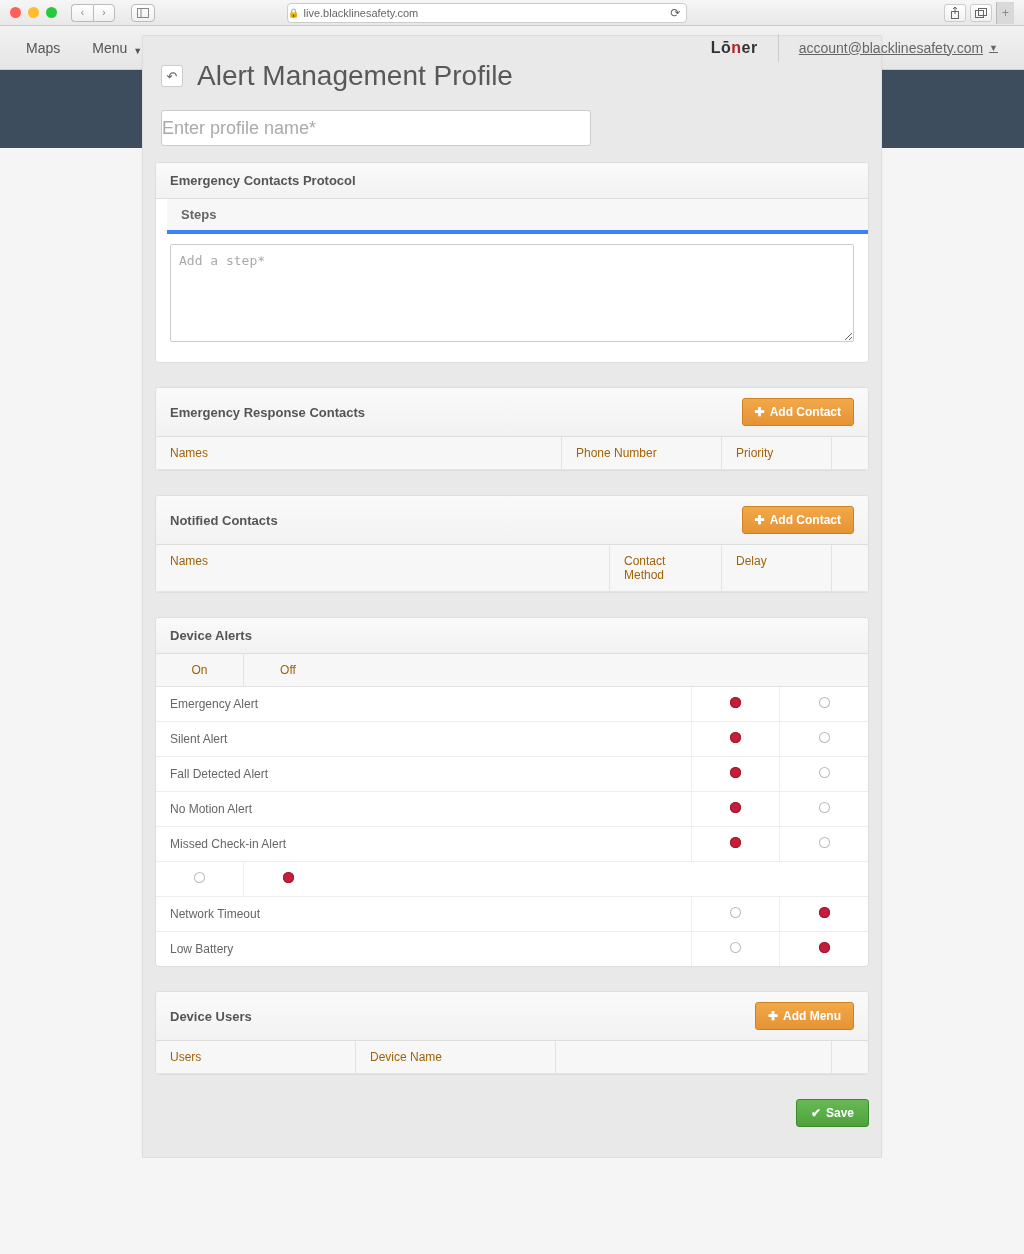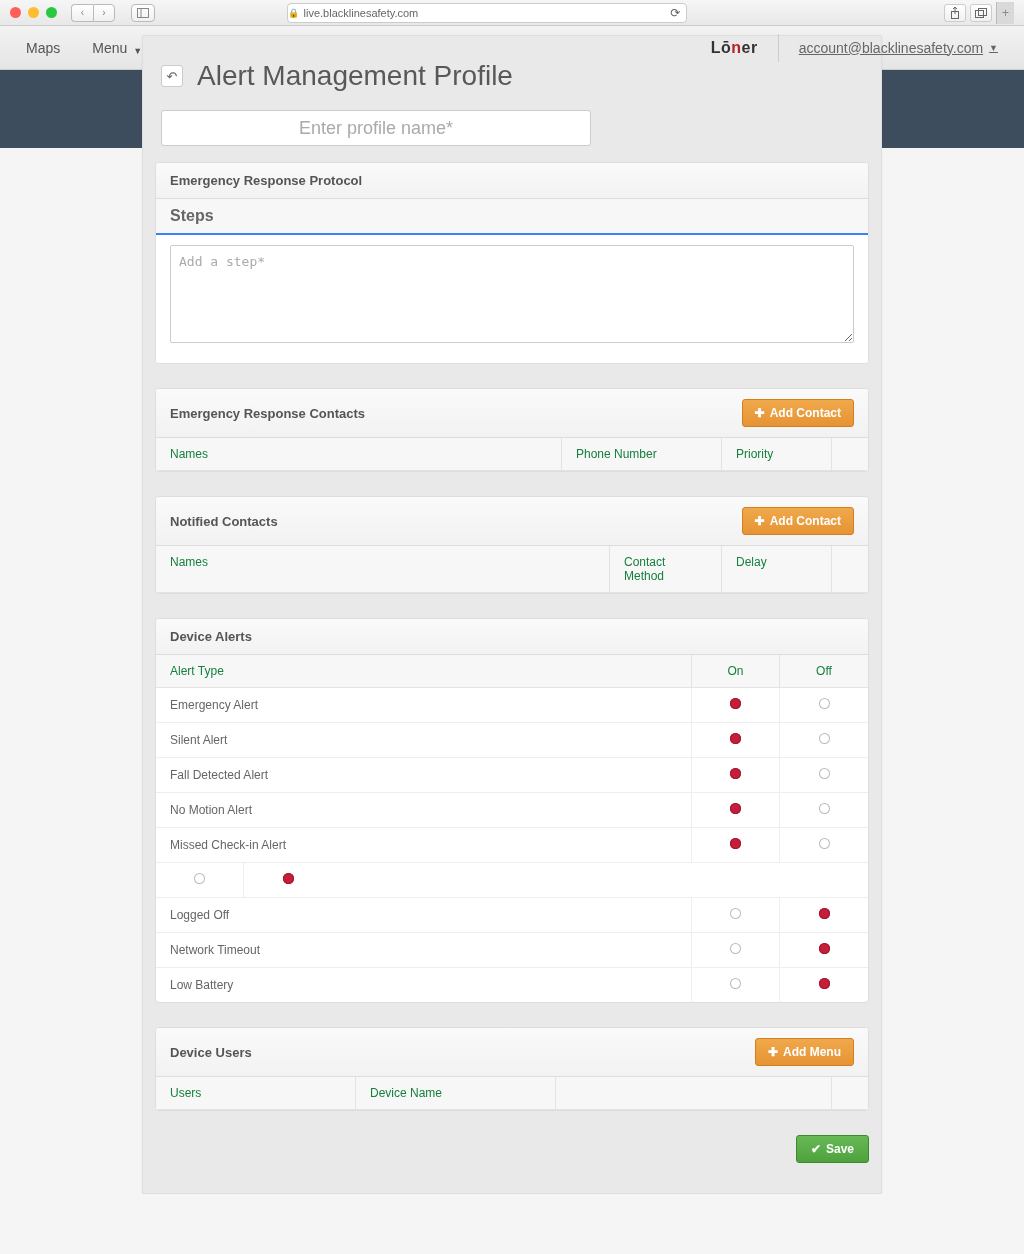--- a/index.html
+++ b/index.html
@@ -90,45 +90,45 @@
     .back-chip {
       width:22px; height:22px; background:#fff; border:1px solid #ccc; border-radius:3px;
       display:flex; align-items:center; justify-content:center; font-size:13px; color:#666;
     }
     .page-title { font-size: 28px; font-weight: 300; color:#585858; }
 
     .profile-name-input {
       margin: 0 18px 16px;
       width: 430px; height: 36px;
       border:1px solid #ccc; border-radius:3px;
-      font-size: 18px; color:#999; padding: 0 12px;
+      font-size: 18px; color:#999; padding: 0 0;
       background:#fff;
-      text-align:center;
     }
     .profile-name-input::placeholder { color:#aaa; font-weight:300; }
 
     .panel {
       background:#fff;
       border:1px solid #ddd;
       border-radius:4px;
       margin: 0 12px 24px;
       overflow:hidden;
     }
     .panel-hd {
       background: linear-gradient(#fafafa,#f2f2f2);
       border-bottom:1px solid #ddd;
       padding: 10px 14px;
       font-size: 13px; font-weight:600; color:#555;
       display:flex; align-items:center;
     }
     .panel-sub {
       background: #f7f7f7;
       padding: 8px 14px;
-      font-size: 16px; color:#666; font-weight:600;
-      border-bottom:2px solid #3b82f6;
+      font-size: 13px; color:#666; font-weight:600;
+      border-bottom:4px solid #3b82f6;
+      margin-left:11px;
     }
     .steps-body { padding: 10px 14px 16px; background:#fff; }
     .steps-ta {
       width:100%; height:98px; resize:vertical;
       border:1px solid #ccc; border-radius:2px;
       padding:8px;
       font-size:13px; color:#444;
     }
     .steps-ta::placeholder { color:#aaa; }
 
@@ -143,21 +143,21 @@
       color:#fff; font-size:12px; font-weight:600;
       padding: 6px 14px; border:1px solid #3d8a2c; border-radius:3px;
       display:flex; align-items:center; gap:5px;
       margin-left:auto;
     }
 
     .cols-row {
       display:flex;
       background:#f7f7f7;
       border-bottom:1px solid #e3e3e3;
-      font-size:12px; color:#15803d; font-weight:500;
+      font-size:12px; color:#a16207; font-weight:500;
     }
     .cols-row > div { padding: 9px 14px; border-right:1px solid #e3e3e3; }
     .cols-row > div:last-child { border-right:0; }
 
     .erc-names { flex: 1; }
     .erc-phone { width: 160px; }
     .erc-priority { width: 110px; }
     .erc-blank { width: 36px; }
 
     .nc-names { flex: 1; }
@@ -263,21 +263,21 @@
         <span>↶</span>
       </div>
       <div class="page-title">Alert Management Profile</div>
     </div>
 
     <input class="profile-name-input" placeholder="Enter profile name*" style="">
 
     
     <div class="panel">
       <div class="panel-hd">
-        <span>Emergency Response Protocol</span>
+        <span>Emergency Contacts Protocol</span>
       </div>
       <div class="panel-sub">Steps</div>
       <div class="steps-body">
         <textarea class="steps-ta" placeholder="Add a step*" style=""></textarea>
       </div>
     </div>
 
     
     <div class="panel">
       <div class="panel-hd">
@@ -315,21 +315,20 @@
         <div class="nc-blank"></div>
       </div>
     </div>
 
     
     <div class="panel">
       <div class="panel-hd">
         <span>Device Alerts</span>
       </div>
       <div class="cols-row">
-        <div class="da-type">Alert Type</div>
         <div class="da-on">On</div>
         <div class="da-off">Off</div>
       </div>
       <div id="da-rows">
           <div class="da-row">
             <div class="da-type">Emergency Alert</div>
             <div class="da-on"><span class="radio-dot radio-on"></span></div>
             <div class="da-off"><span class="radio-dot radio-off"></span></div>
           </div>
           <div class="da-row">
@@ -346,25 +345,20 @@
             <div class="da-type">No Motion Alert</div>
             <div class="da-on"><span class="radio-dot radio-on"></span></div>
             <div class="da-off"><span class="radio-dot radio-off"></span></div>
           </div>
           <div class="da-row">
             <div class="da-type">Missed Check-in Alert</div>
             <div class="da-on"><span class="radio-dot radio-on"></span></div>
             <div class="da-off"><span class="radio-dot radio-off"></span></div>
           </div>
           <div class="da-row">
-            <div class="da-on"><span class="radio-dot radio-off"></span></div>
-            <div class="da-off"><span class="radio-dot radio-on"></span></div>
-          </div>
-          <div class="da-row">
-            <div class="da-type">Logged Off</div>
             <div class="da-on"><span class="radio-dot radio-off"></span></div>
             <div class="da-off"><span class="radio-dot radio-on"></span></div>
           </div>
           <div class="da-row">
             <div class="da-type">Network Timeout</div>
             <div class="da-on"><span class="radio-dot radio-off"></span></div>
             <div class="da-off"><span class="radio-dot radio-on"></span></div>
           </div>
           <div class="da-row">
             <div class="da-type">Low Battery</div>

